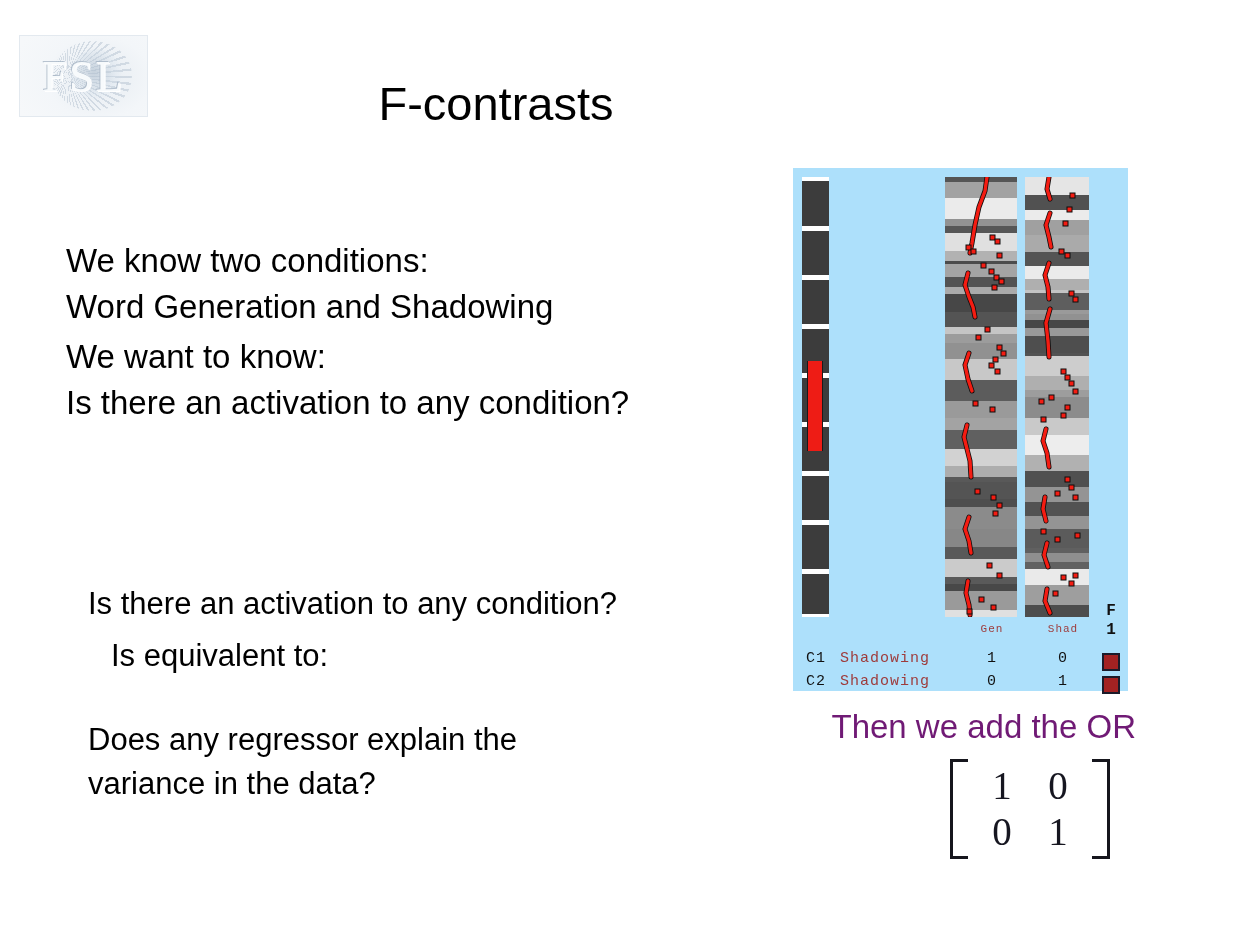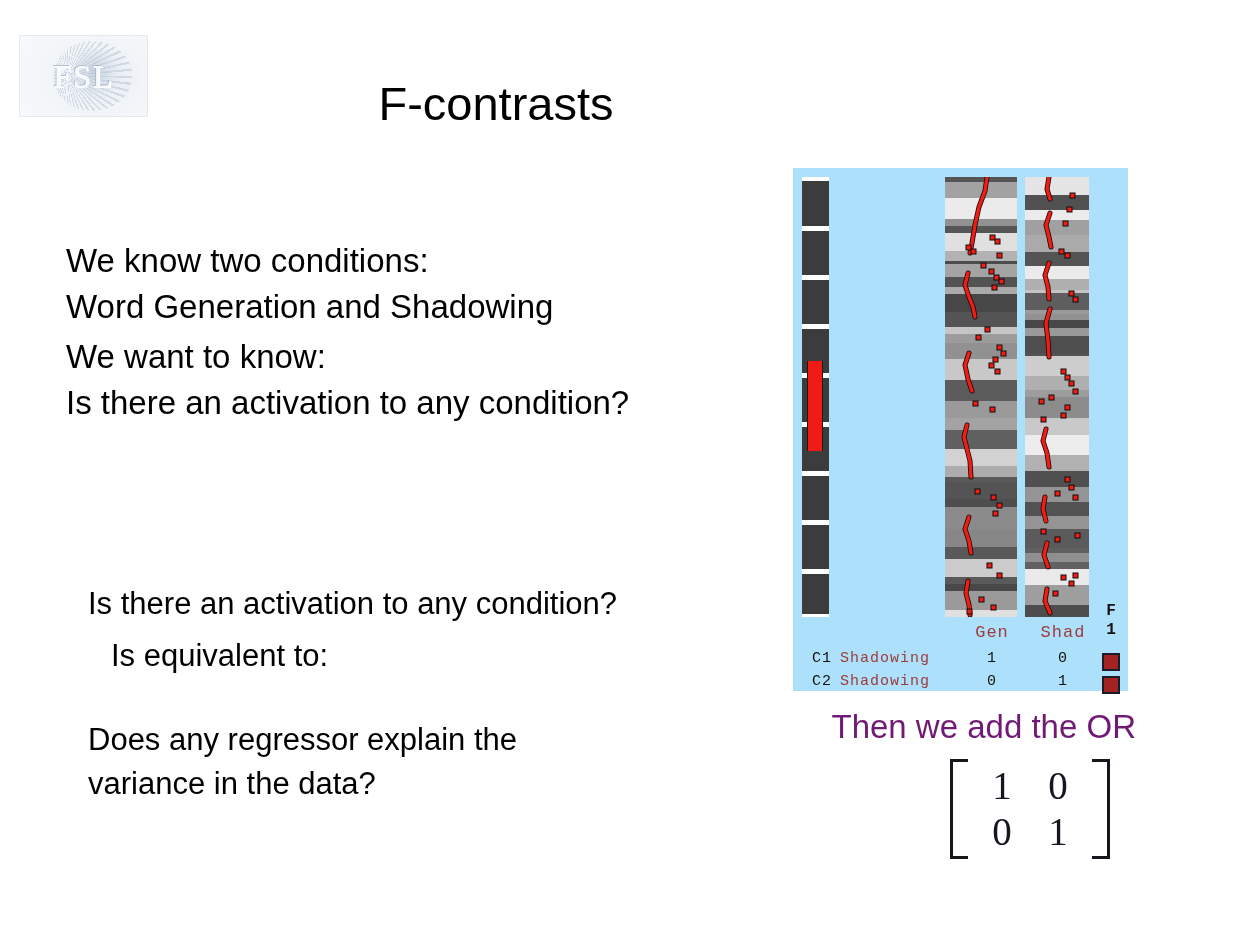--- a/index.html
+++ b/index.html
@@ -50,21 +50,21 @@
     height: 64%;
     border-radius: 50%;
     background: radial-gradient(circle at 45% 45%, rgba(170,186,202,0.55) 0%, rgba(210,222,233,0.25) 55%, rgba(255,255,255,0) 72%);
   }
   #fsl-logo .fsl-text {
     position: absolute;
     left: 0; right: 0; top: 50%;
     transform: translateY(-50%);
     text-align: center;
     font-family: "Liberation Serif", serif;
-    font-size: 32px;
+    font-size: 44px;
     letter-spacing: 2px;
     color: #f7fafc;
     text-shadow:
       1px 1px 0 rgba(255,255,255,0.95),
       -1px -1px 0 rgba(150,168,186,0.65),
       0 0 2px rgba(255,255,255,0.7);
     font-weight: normal;
   }
 
   
@@ -158,21 +158,21 @@
   }
   .reg-trace {
     position: absolute;
     left: 0; top: 0; right: 0; bottom: 0;
   }
 
   
   .col-label {
     position: absolute;
     font-family: "Liberation Mono", monospace;
-    font-size: 17px;
+    font-size: 11px;
     color: #9e3b3b;
     letter-spacing: 1px;
   }
   #label-gen  { left: 163px; top: 455px; width: 72px; text-align: center; }
   #label-shad { left: 238px; top: 455px; width: 64px; text-align: center; }
 
   #f-header {
     position: absolute;
     left: 305px;
     top: 434px;
@@ -191,21 +191,21 @@
     width: 335px;
     height: 24px;
     font-family: "Liberation Mono", monospace;
     font-size: 15px;
     letter-spacing: 1px;
   }
   #contrast-row-1 { top: 482px; }
   #contrast-row-2 { top: 505px; }
   .cr-id {
     position: absolute;
-    left: 19px;
+    left: 13px;
     color: #111111;
   }
   .cr-name {
     position: absolute;
     left: 47px;
     color: #9e3b3b;
   }
   .cr-v1 {
     position: absolute;
     left: 163px;

